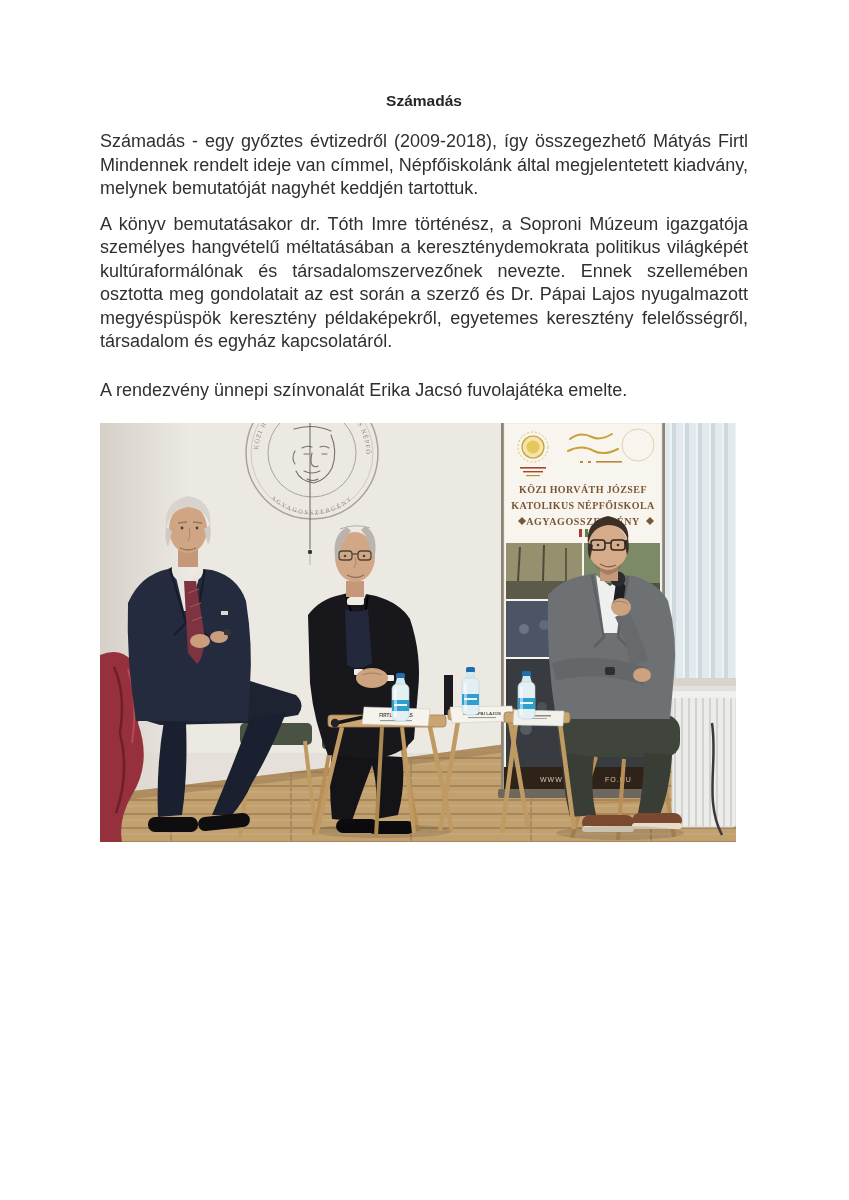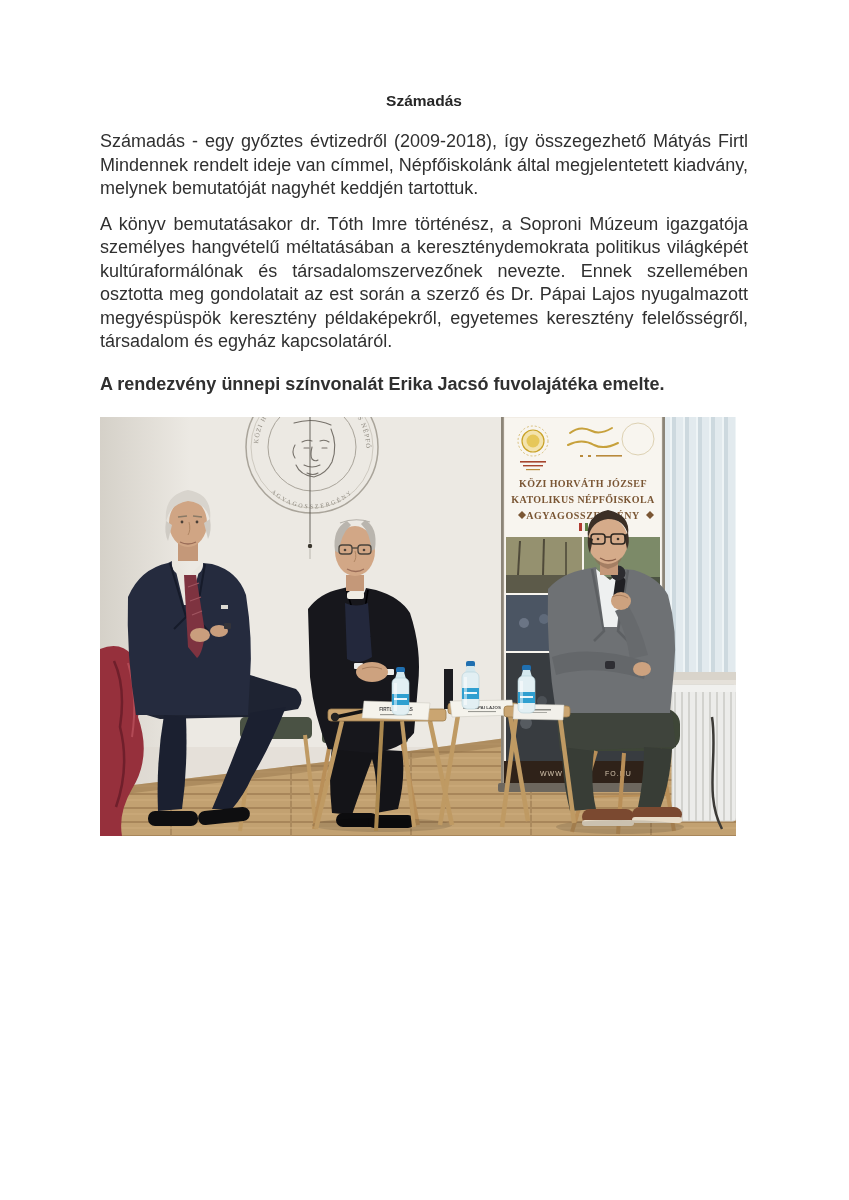--- a/index.html
+++ b/index.html
@@ -10,21 +10,21 @@
   }
   .page{padding:92px 101px 0 100px;border-radius:32px;}
   .doc-title{
     font-size:15.5px;font-weight:bold;text-align:center;
     color:#262626;margin:0 0 20px 0;
   }
   .doc-par{
     font-size:18px;line-height:23.5px;text-align:justify;
     margin:0 0 12px 0;color:#303030;
   }
-  .doc-par.spaced{margin:19px 0 0 0;font-weight:bold;}
+  .doc-par.spaced{margin:25px 0 0 0;}
   figure.photo{margin:21px 0 0 0;width:636px;height:419px;}
   svg{display:block;}
   .emblem-ring-text{font-family:"Liberation Serif",serif;fill:#8d887e;}
   .banner-title{font-family:"Liberation Serif",serif;fill:#7a5634;font-weight:bold;}
   .banner-footer{font-family:"Liberation Sans",sans-serif;fill:#d3c3ac;letter-spacing:1px;}
   .name-card-text{font-family:"Liberation Sans",sans-serif;fill:#4a4a4a;font-weight:bold;}
 </style>
 </head>
 <body>
 

